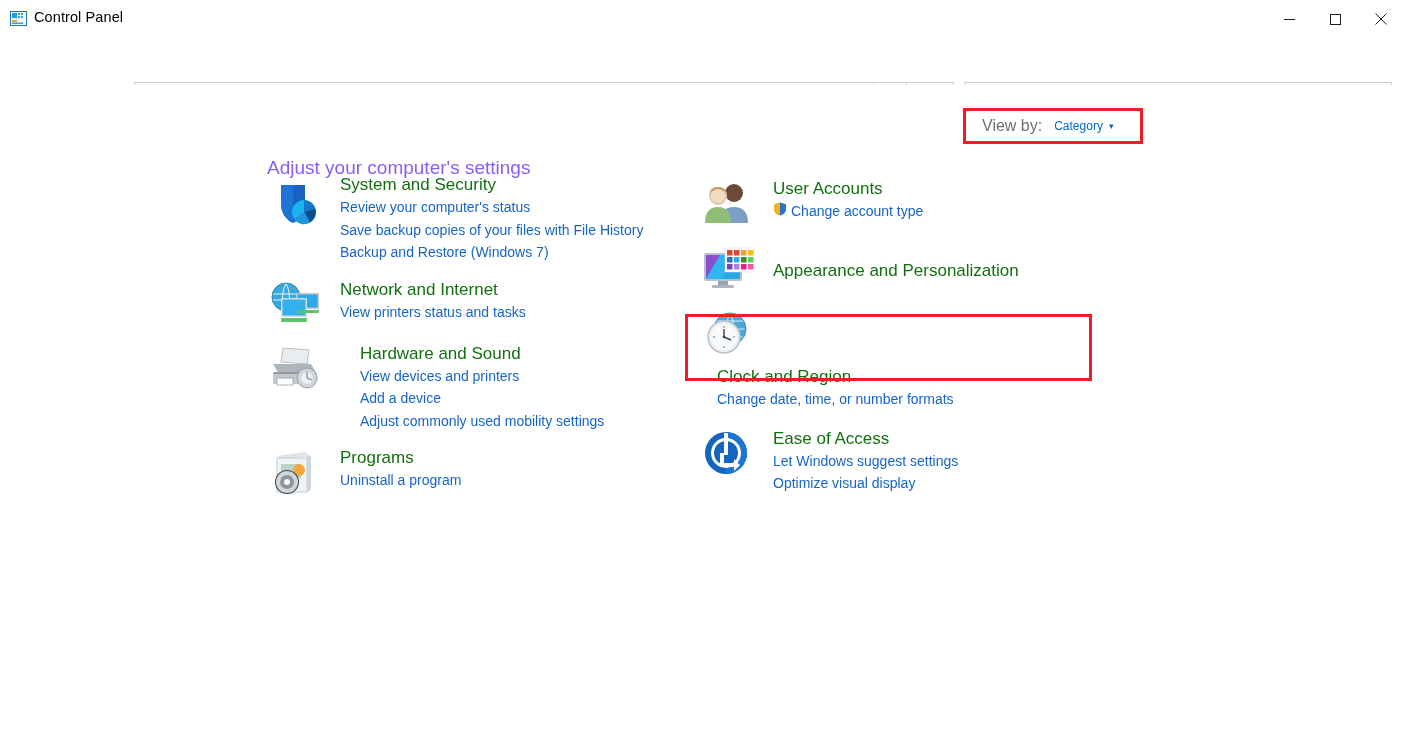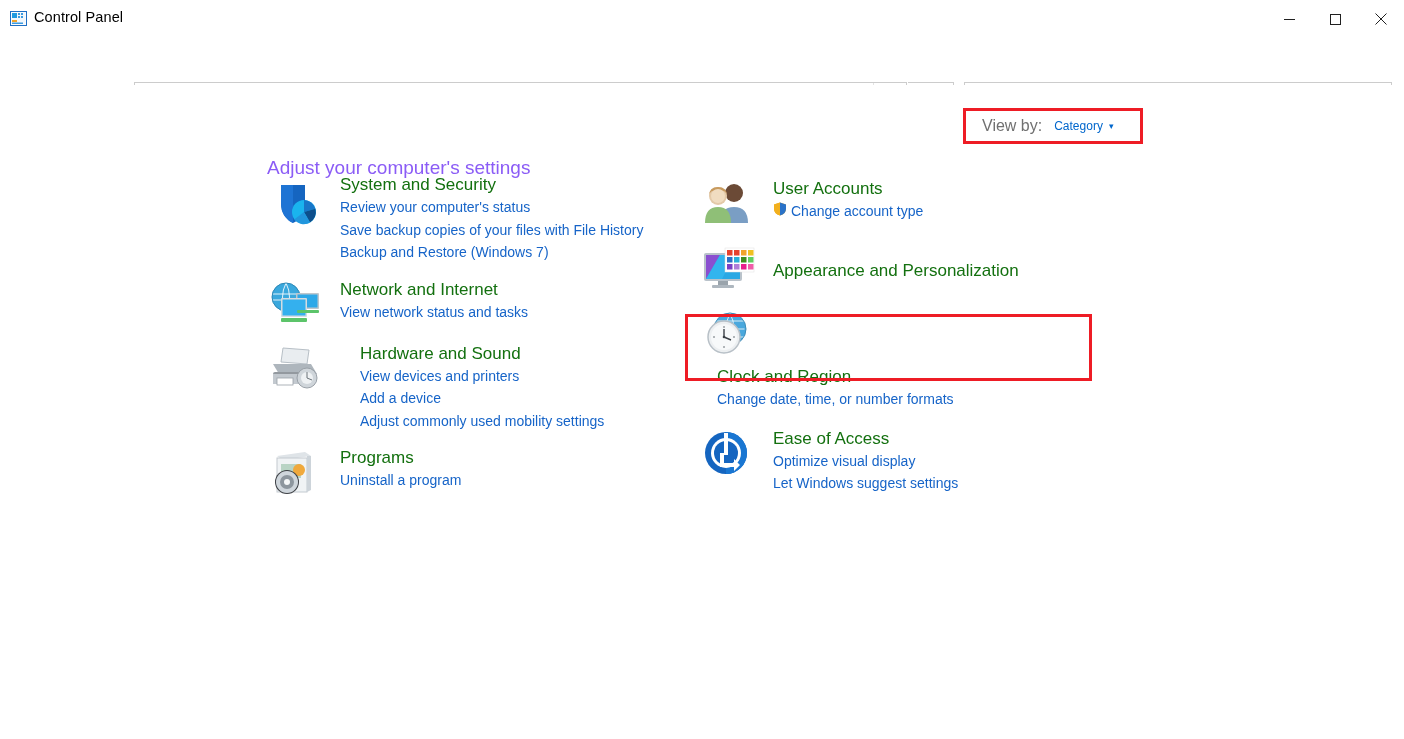--- a/index.html
+++ b/index.html
@@ -385,21 +385,21 @@
           <rect x="29" y="13" width="23" height="16" rx="1" fill="#bfc6cc"></rect>
           <rect x="30.5" y="14.5" width="20" height="13" fill="#2ea8e8"></rect>
           <rect x="14" y="18" width="26" height="19" rx="1" fill="#d5dce1"></rect>
           <rect x="15.5" y="19.5" width="23" height="16" fill="#34b0ee"></rect>
           <rect x="14" y="38" width="26" height="4" rx="1" fill="#5cc46a"></rect>
           <rect x="30" y="30" width="22" height="3" rx="1" fill="#5cc46a"></rect>
         </svg>
       </div>
       <div class="cat-body">
         <div class="cat-title">Network and Internet</div>
-        <div class="cat-link">View network status and tasks</div>
+        <div class="cat-link">View printers status and tasks</div>
       </div>
     </div>
 
     <div class="cat" style="margin-top:12px;gap:20px;">
       <div class="cat-icon">
         <svg width="56" height="56" viewBox="0 0 56 56">
           <polygon points="16,4 42,6 40,20 14,18" fill="#e9edf0" stroke="#b7bfc6" stroke-width="1"></polygon>
           <polygon points="6,20 44,20 50,30 12,30" fill="#aeb6bd"></polygon>
           <rect x="6" y="28" width="38" height="12" rx="2" fill="#93999f"></rect>
           <polygon points="6,40 44,40 44,30 6,30" fill="#c3c9cf"></polygon>
@@ -527,21 +527,21 @@
           <path d="M26 3 A21 21 0 0 1 26 45 Z" fill="#1976d2"></path>
           <circle cx="26" cy="24" r="15" fill="#ffffff"></circle>
           <circle cx="26" cy="24" r="12" fill="#1565c0"></circle>
           <rect x="24" y="4" width="4" height="22" fill="#ffffff"></rect>
           <path d="M24 24 L24 34 L34 34 L34 30 L40 36 L34 42 L34 38 L20 38 L20 24 Z" fill="#ffffff"></path>
           <path d="M14 34 A12 12 0 0 0 26 46 L26 42 A8 8 0 0 1 18 34 Z" fill="#ffffff" opacity="0.0"></path>
         </svg>
       </div>
       <div class="cat-body">
         <div class="cat-title">Ease of Access</div>
+        <div class="cat-link">Let Windows suggest settings</div>
         <div class="cat-link">Optimize visual display</div>
-        <div class="cat-link">Let Windows suggest settings</div>
       </div>
     </div>
   </div>
 
   <div class="clock-highlight"></div>
 
 </div>
 
 </body></html>

